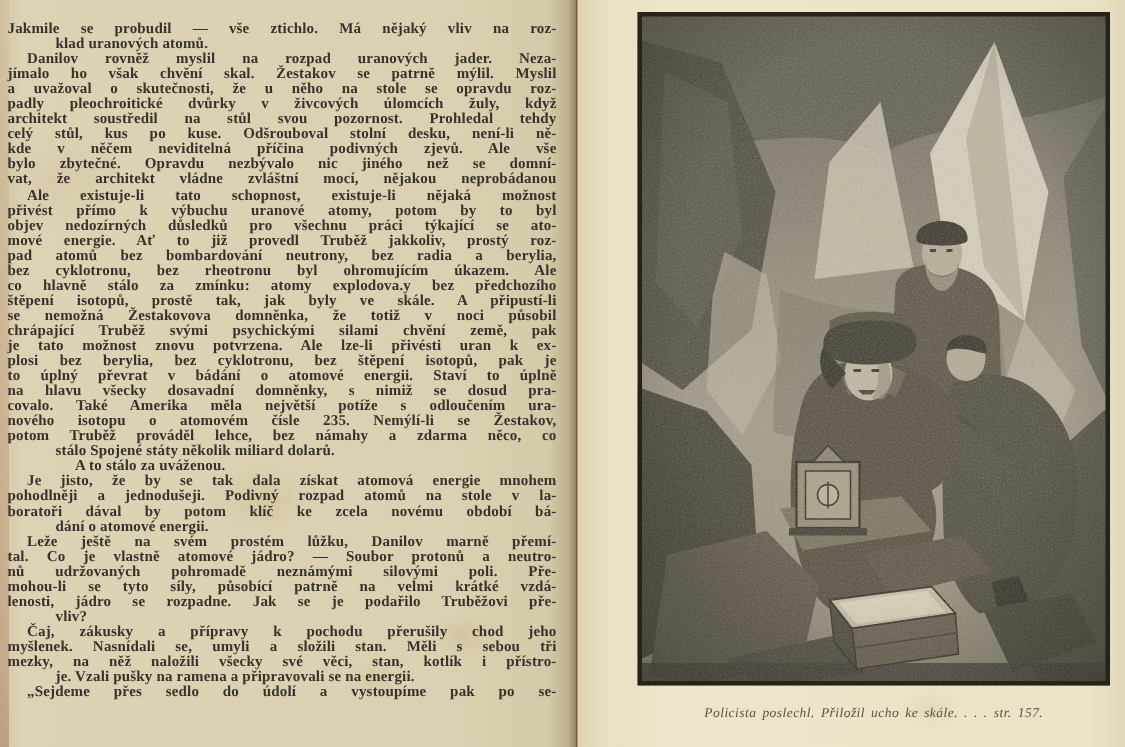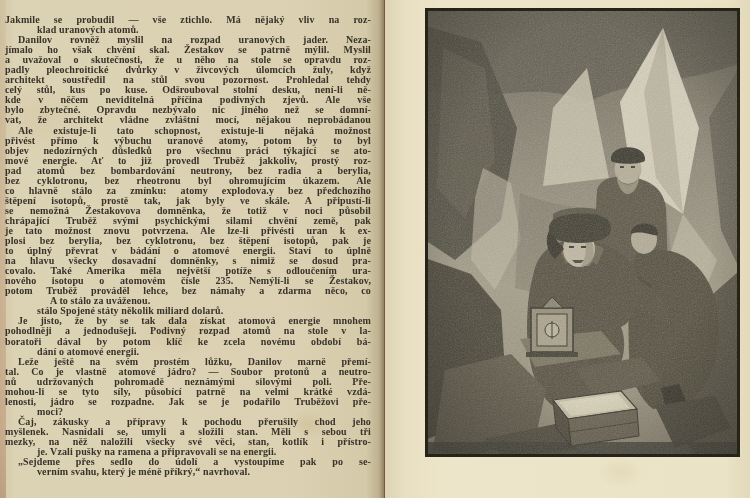--- a/index.html
+++ b/index.html
@@ -98,38 +98,37 @@
         <div class="line">štěpení isotopů, prostě tak, jak byly ve skále. A připustí-li</div>
         <div class="line">se nemožná Žestakovova domněnka, že totiž v noci působil</div>
         <div class="line">chrápající Truběž svými psychickými silami chvění země, pak</div>
         <div class="line">je tato možnost znovu potvrzena. Ale lze-li přivésti uran k ex-</div>
         <div class="line">plosi bez berylia, bez cyklotronu, bez štěpení isotopů, pak je</div>
         <div class="line">to úplný převrat v bádání o atomové energii. Staví to úplně</div>
         <div class="line">na hlavu všecky dosavadní domněnky, s nimiž se dosud pra-</div>
         <div class="line">covalo. Také Amerika měla největší potíže s odloučením ura-</div>
         <div class="line">nového isotopu o atomovém čísle 235. Nemýlí-li se Žestakov,</div>
         <div class="line">potom Truběž prováděl lehce, bez námahy a zdarma něco, co</div>
+        <div class="line last">stálo Spojené státy několik miliard dolarů.</div>
         <div class="line last indent">A to stálo za uváženou.</div>
-        <div class="line last">stálo Spojené státy několik miliard dolarů.</div>
         <div class="line indent">Je jisto, že by se tak dala získat atomová energie mnohem</div>
         <div class="line">pohodlněji a jednodušeji. Podivný rozpad atomů na stole v la-</div>
         <div class="line">boratoři dával by potom klíč ke zcela novému období bá-</div>
         <div class="line last">dání o atomové energii.</div>
         <div class="line indent">Leže ještě na svém prostém lůžku, Danilov marně přemí-</div>
         <div class="line">tal. Co je vlastně atomové jádro? — Soubor protonů a neutro-</div>
         <div class="line">nů udržovaných pohromadě neznámými silovými poli. Pře-</div>
         <div class="line">mohou-li se tyto síly, působící patrně na velmi krátké vzdá-</div>
         <div class="line">lenosti, jádro se rozpadne. Jak se je podařilo Truběžovi pře-</div>
-        <div class="line last">moci?</div>
+        <div class="line last">vliv?</div>
         <div class="line indent">Čaj, zákusky a přípravy k pochodu přerušily chod jeho</div>
         <div class="line">myšlenek. Nasnídali se, umyli a složili stan. Měli s sebou tři</div>
         <div class="line">mezky, na něž naložili všecky své věci, stan, kotlík i přístro-</div>
         <div class="line last">je. Vzali pušky na ramena a připravovali se na energii.</div>
         <div class="line indent">„Sejdeme přes sedlo do údolí a vystoupíme pak po se-</div>
-        <div class="line last">verním svahu, který je méně příkrý,“ navrhoval.</div>
       </div>
   </div>
 
   <div class="gutter">
     <div class="gutter-line"></div>
   </div>
 
   <div class="page-right">
 
     <div class="illustration">
@@ -224,15 +223,16 @@
           <path d="M128,392 L143,411 L146,438 L131,420 Z" fill="#514b3c" stroke="#3a362c" stroke-width="1"></path>
           <line x1="145" y1="424" x2="213" y2="414" stroke="#4a4435" stroke-width="1"></line>
         </g>
 
         <rect width="315" height="449" filter="url(#grain)" opacity="0.30"></rect>
         <rect width="315" height="449" fill="url(#vig)"></rect>
         <rect x="1.5" y="1.5" width="312" height="446" fill="none" stroke="#262419" stroke-width="3"></rect>
       </svg>
     </div>
 
+    <div class="caption">Policista poslechl. Přiložil ucho ke skále. . . . str. 157.</div>
   </div>
 
 </div>
 
 </body></html>

